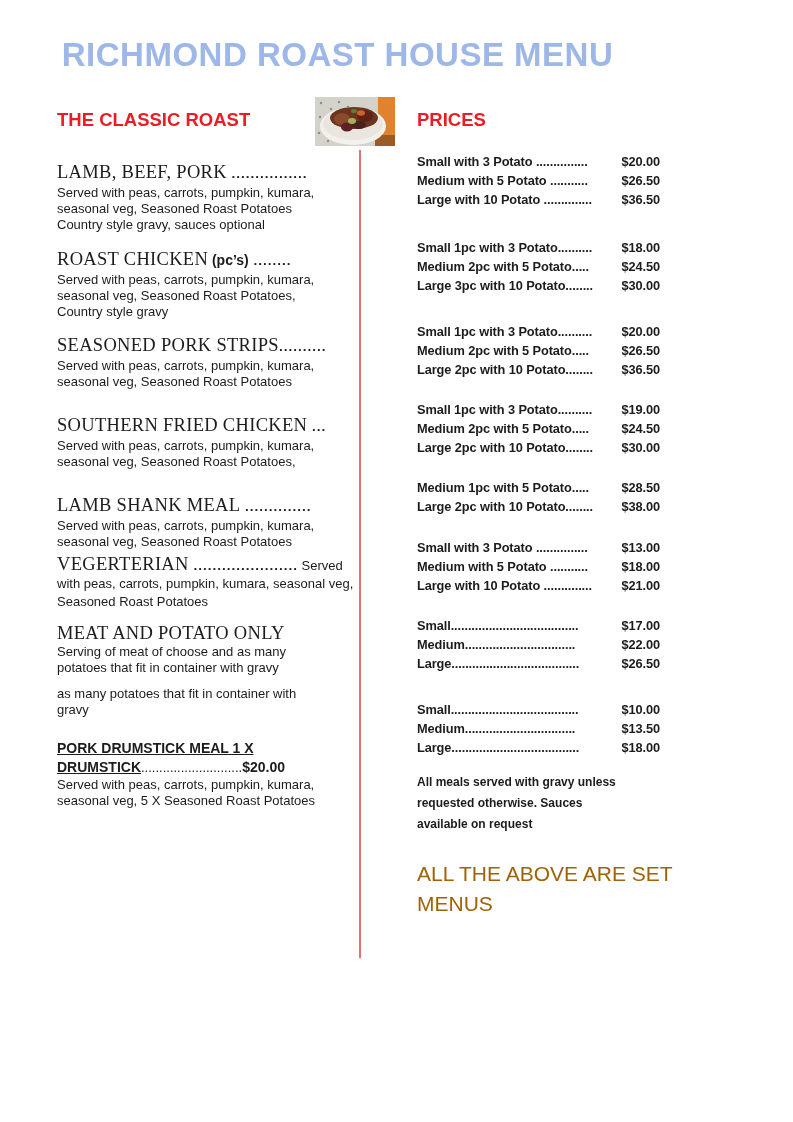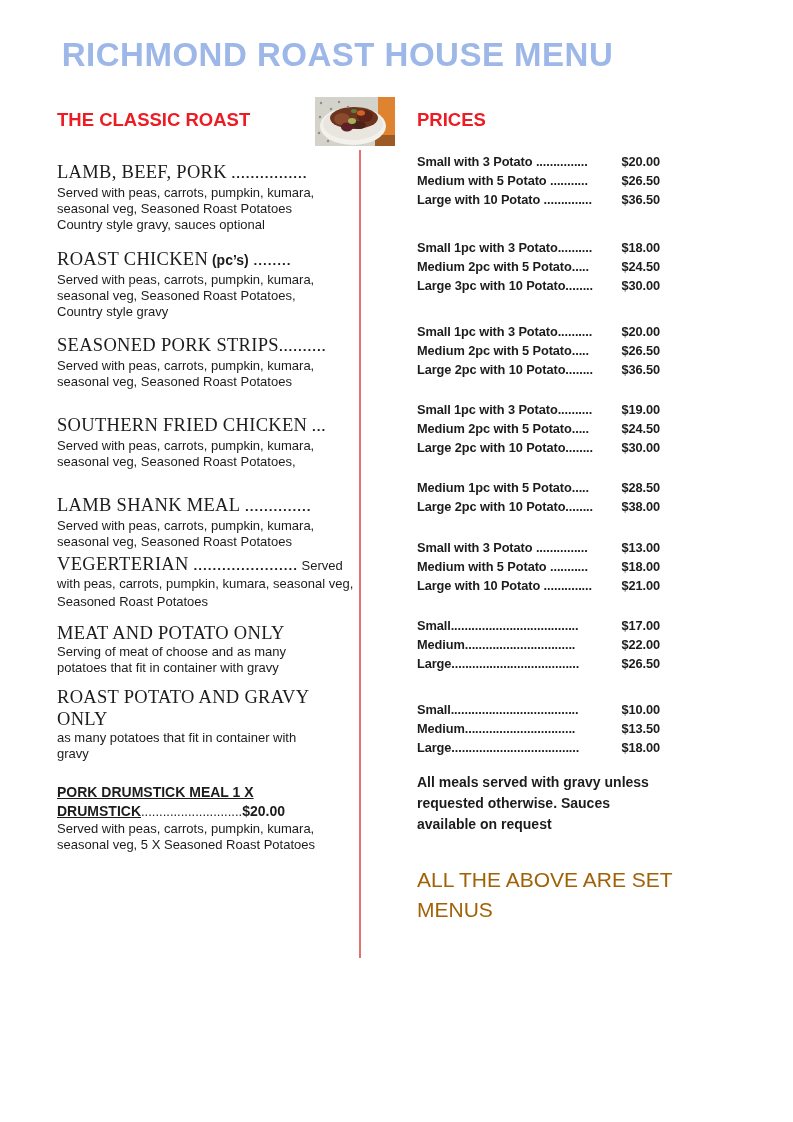--- a/index.html
+++ b/index.html
@@ -93,22 +93,22 @@
   .right-col .price-group:nth-child(1){margin-bottom:29px;}
   .right-col .price-group:nth-child(2){margin-bottom:27px;}
   .right-col .price-group:nth-child(3){margin-bottom:21px;}
   .right-col .price-group:nth-child(4){margin-bottom:21px;}
   .right-col .price-group:nth-child(5){margin-bottom:22px;margin-top:8px;}
   .right-col .price-group:nth-child(6){margin-bottom:21px;}
   .right-col .price-group:nth-child(7){margin-bottom:27px;}
   .right-col .price-group:nth-child(8){margin-bottom:15px;}
 
   .footer-note{
-    width:280px;margin-bottom:30px;
-    font-size:14px;font-weight:bold;line-height:21px;
+    width:280px;margin-bottom:24px;
+    font-size:12px;font-weight:bold;line-height:21px;
   }
   .footer-heading{
     width:285px;
     font-size:21px;font-weight:normal;line-height:30px;
     color:#a16207;
   }
 </style>
 </head>
 <body>
 
@@ -178,22 +178,20 @@
       </div>
       <div class="menu-item flow">
         <div class="item-heading"><span class="item-title">VEGERTERIAN</span><span class="item-dots"> ......................</span><span class="item-inline-desc"> Served with peas, carrots, pumpkin, kumara, seasonal veg, Seasoned Roast Potatoes</span></div>
       </div>
       <div class="menu-item">
         <div class="item-heading"><span class="item-title">MEAT AND POTATO ONLY</span></div>
         <div class="item-desc">Serving of meat of choose and as many
 potatoes that fit in container with gravy</div>
       </div>
       <div class="menu-item">
-        <div class="item-heading"><span class="item-title">ROAST POTATO AND GRAVY
-ONLY</span></div>
         <div class="item-desc">as many potatoes that fit in container with
 gravy</div>
       </div>
       <div class="menu-item bold-item">
         <div class="item-heading"><span class="bold-title">PORK DRUMSTICK MEAL  1 X
 DRUMSTICK</span><span class="thin-dots">............................</span><span class="bold-price">$20.00</span></div>
         <div class="item-desc">Served with peas, carrots, pumpkin, kumara,
 seasonal veg, 5 X Seasoned Roast Potatoes</div>
       </div>
     </div>

